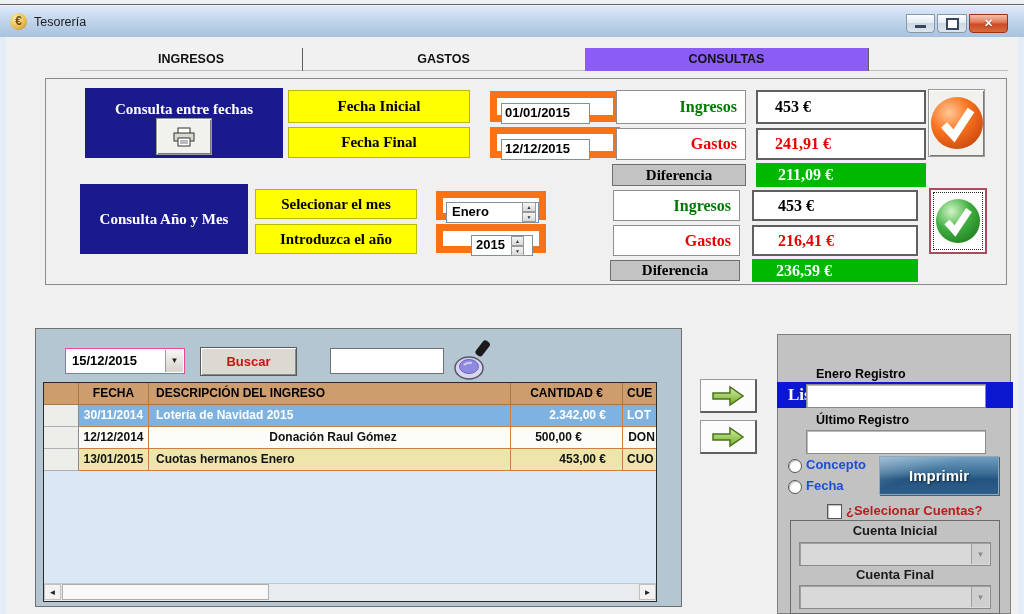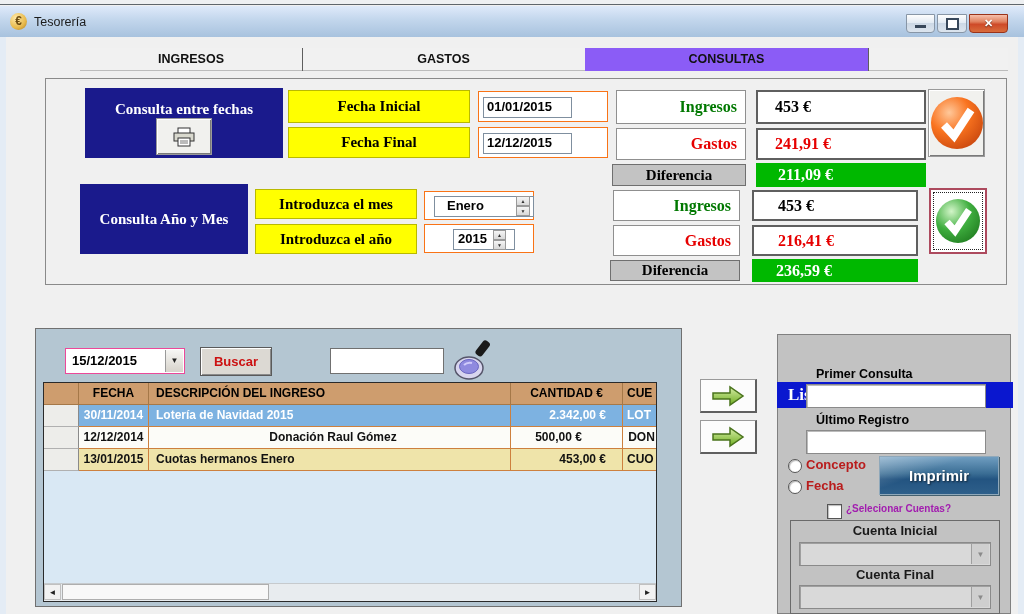--- a/index.html
+++ b/index.html
@@ -36,21 +36,21 @@
   .groupbox{left:45px;top:78px;width:962px;height:207px;border:1px solid #8a8a8a;}
 
   .navy{background:#1a1a8c;color:#fff;text-align:center;font-size:15px;}
   .yellow{background:#ffff00;border:1px solid #b9b900;color:#000;text-align:center;font-size:15px;}
   .whitebox{background:#fff;border:1px solid #8f8f8f;font-size:16px;}
   .valuebox{background:#fff;border:2px solid #5f5f5f;font-size:16px;color:#000;}
   .diflabel{background:#c3c3c3;border:1px solid #6f6f6f;text-align:center;font-size:15px;color:#000;}
   .difvalue{background:#00b800;color:#fff;font-size:16px;}
   .green-t{color:#007800;} .red-t{color:#e60000;}
 
-  .field{background:#fff;border:1px solid #f97316;}
+  .field{background:#fff;border:7px solid #f97316;margin-left:12px;}
   .inner-field{position:absolute;border:1px solid #7f8f9f;background:#fff;
                font-weight:bold;font-size:13px;color:#000;}
   .spinner{position:absolute;display:flex;flex-direction:column;}
   .spinbtn{flex:1;background:linear-gradient(180deg,#f5f5f5,#d9d9d9);border:1px solid #9a9a9a;
            font-size:5px;line-height:8px;text-align:center;color:#333;}
 
   .raisedbtn{background:#f1f1ee;border:1px solid #9a9a9a;
              box-shadow:inset 1px 1px 0 #ffffff,inset -1px -1px 0 #7a7a7a;
              display:flex;align-items:center;justify-content:center;}
   .checkbtn-focus{background:#fff;border:2px solid #ad4a5e;}
@@ -97,30 +97,30 @@
   .listados{left:777px;top:334px;width:234px;height:280px;background:#c2c2c2;
             border:1px solid #808080;}
   .listados-hdr{position:absolute;left:-1px;top:-1px;width:234px;height:24px;background:#0a17cf;border:1px solid #0a17cf;margin-top:48px;}
   .listados-title{position:absolute;left:10px;top:0;color:#fff;font-size:17px;line-height:24px;}
   .listados-dash{position:absolute;left:112px;top:12px;width:34px;height:2px;background:#fff;}
   .lst-label{position:absolute;font-size:12.5px;font-weight:bold;color:#000;}
   .lst-input{position:absolute;background:#fff;border:1px solid #8a8a8a;box-shadow:inset 1px 1px 0 #bbb;
              font:bold 13px "Liberation Sans",sans-serif;padding:0 4px;outline:none;box-sizing:border-box;}
   .radio{position:absolute;width:12px;height:12px;border-radius:50%;background:#fff;border:1px solid #555;
          box-shadow:inset 1px 1px 1px #bbb;}
-  .radio-label{position:absolute;font-size:13px;font-weight:bold;color:#b91c1c;}
+  .radio-label{position:absolute;font-size:13px;font-weight:bold;color:#1d4ed8;}
   .imprimir{position:absolute;left:101px;top:121px;width:118px;height:37px;color:#fff;
             font-weight:bold;font-size:15px;text-align:center;line-height:37px;
             text-shadow:1px 1px 2px rgba(0,0,0,.6);border:1px solid #8fa8ba;
             background:linear-gradient(160deg,rgba(255,255,255,.35) 0%,rgba(255,255,255,0) 40%),
                        linear-gradient(180deg,#6f9dc0 0%,#3a6d94 45%,#235481 60%,#2e5f8a 100%);
             box-shadow:1px 1px 0 #44606f;}
   .checkbox{position:absolute;width:13px;height:13px;background:#fff;border:1px solid #555;
             box-shadow:inset 1px 1px 1px #bbb;}
-  .cb-label{position:absolute;font-size:10px;font-weight:bold;color:#a21caf;}
+  .cb-label{position:absolute;font-size:13px;font-weight:bold;color:#b91c1c;}
   .cuenta-group{position:absolute;left:12px;top:185px;width:208px;height:92px;border:1px solid #6a6a6a;}
   .cg-label{position:absolute;left:0;width:100%;text-align:center;font-size:13px;font-weight:bold;color:#1a1a1a;}
   .dd-disabled{position:absolute;left:8px;width:190px;height:22px;background:#d9d9d9;
                border:1px solid #8a8a8a;box-shadow:inset 1px 1px 0 #9f9f9f;}
   .dd-disabled .ddbtn{background:#cfcfcf;color:#8a8a8a;border-left:1px solid #9f9f9f;}
 </style>
 </head>
 <body>
 
 <div class="screen">
@@ -189,23 +189,23 @@
   </div>
   <div class="abs whitebox serif red-t" style="left:616px;top:128px;width:130px;height:32px;line-height:30px;text-align:right;padding-right:8px;">Gastos</div>
   <div class="abs valuebox serif red-t" style="left:756px;top:128px;width:170px;height:32px;line-height:28px;padding-left:17px;">241,91 €</div>
 
   <div class="abs diflabel serif" style="left:612px;top:164px;width:134px;height:22px;line-height:20px;">Diferencia</div>
   <div class="abs difvalue serif" style="left:756px;top:163px;width:170px;height:24px;line-height:24px;padding-left:22px;">211,09 €</div>
 
   <div class="abs navy serif" style="left:80px;top:184px;width:168px;height:70px;line-height:70px;">
     <span>Consulta Año y Mes</span>
   </div>
-  <div class="abs yellow serif" style="left:255px;top:189px;width:162px;height:30px;line-height:28px;">Introduzca el mes</div>
+  <div class="abs yellow serif" style="left:255px;top:189px;width:162px;height:30px;line-height:28px;">Selecionar el mes</div>
   <div class="abs field" style="left:424px;top:191px;width:110px;height:29px;">
-    <div class="inner-field" style="left:9px;top:4px;width:86px;height:19px;line-height:18px;padding-left:12px;">Enero</div>
+    <div class="inner-field" style="left:3px;top:4px;width:86px;height:19px;line-height:18px;padding-left:5px;">Enero</div>
     <div class="spinner" style="right:3px;top:4px;width:14px;height:20px;">
       <div class="spinbtn">▲</div>
       <div class="spinbtn">▼</div>
     </div>
   </div>
   <div class="abs whitebox serif green-t" style="left:613px;top:190px;width:127px;height:31px;line-height:29px;text-align:right;padding-right:8px;">Ingresos</div>
   <div class="abs valuebox serif" style="left:752px;top:190px;width:166px;height:31px;line-height:27px;padding-left:24px;">453 €</div>
   <div class="abs checkbtn-focus" style="left:929px;top:188px;width:58px;height:66px;">
     <div class="dotted-inner">
       <svg width="46" height="46" viewBox="0 0 46 46">
@@ -235,21 +235,21 @@
 
   <div class="abs diflabel serif" style="left:610px;top:260px;width:130px;height:21px;line-height:19px;">Diferencia</div>
   <div class="abs difvalue serif" style="left:752px;top:259px;width:166px;height:23px;line-height:23px;padding-left:24px;">236,59 €</div>
 
   <div class="abs browser-panel"></div>
 
   <div class="abs combo" style="left:65px;top:348px;width:120px;height:26px;">
     <span class="txt">15/12/2015</span>
     <div class="ddbtn">▼</div>
   </div>
-  <div class="abs buscar" style="left:200px;top:347px;width:72px;height:29px;line-height:27px;">Buscar</div>
+  <div class="abs buscar" style="left:200px;top:347px;width:97px;height:29px;line-height:27px;">Buscar</div>
   <input class="abs search-input" style="left: 330px; top: 348px; width: 114px; height: 26px;" value="">
   <svg class="abs" style="left:452px;top:340px;" width="44" height="44" viewBox="0 0 44 44">
     <rect x="27" y="0" width="8" height="17" rx="3" transform="rotate(38 31 8)" fill="#1a1a1a"></rect>
     <ellipse cx="17" cy="28" rx="14" ry="11" fill="#d8d5ee" stroke="#55556a" stroke-width="1.5"></ellipse>
     <ellipse cx="17" cy="26.5" rx="9.5" ry="7" fill="#8f8adf" stroke="#6a66c0"></ellipse>
     <path d="M12 25 q3 -3 8 -2" stroke="#cfcafa" stroke-width="2" fill="none"></path>
   </svg>
 
   <div class="abs grid">
     <div class="gridrow" style="top:0;">
@@ -308,21 +308,21 @@
         </defs>
       <polygon points="3,9 20,9 20,3 33,12 20,21 20,15 3,15" fill="url(#ga2)" stroke="#49731c" stroke-width="1.5"></polygon>
     </svg>
   </div>
 
   <div class="abs listados">
     <div class="listados-hdr">
       <span class="listados-title serif">Listados</span>
       <span class="listados-dash"></span>
     </div>
-    <div class="lst-label" style="left:38px;top:32px;">Primer Consulta</div>
+    <div class="lst-label" style="left:38px;top:32px;">Enero Registro</div>
     <input class="lst-input" style="left: 28px; top: 49px; width: 180px; height: 24px;" value="">
     <div class="lst-label" style="left:38px;top:78px;">Último Registro</div>
     <input class="lst-input" style="left: 28px; top: 95px; width: 180px; height: 24px;" value="">
 
     <div class="radio" style="left:10px;top:124px;"></div>
     <div class="radio-label" style="left:28px;top:122px;">Concepto</div>
     <div class="radio" style="left:10px;top:145px;"></div>
     <div class="radio-label" style="left:28px;top:143px;">Fecha</div>
     <div class="imprimir">Imprimir</div>
 

